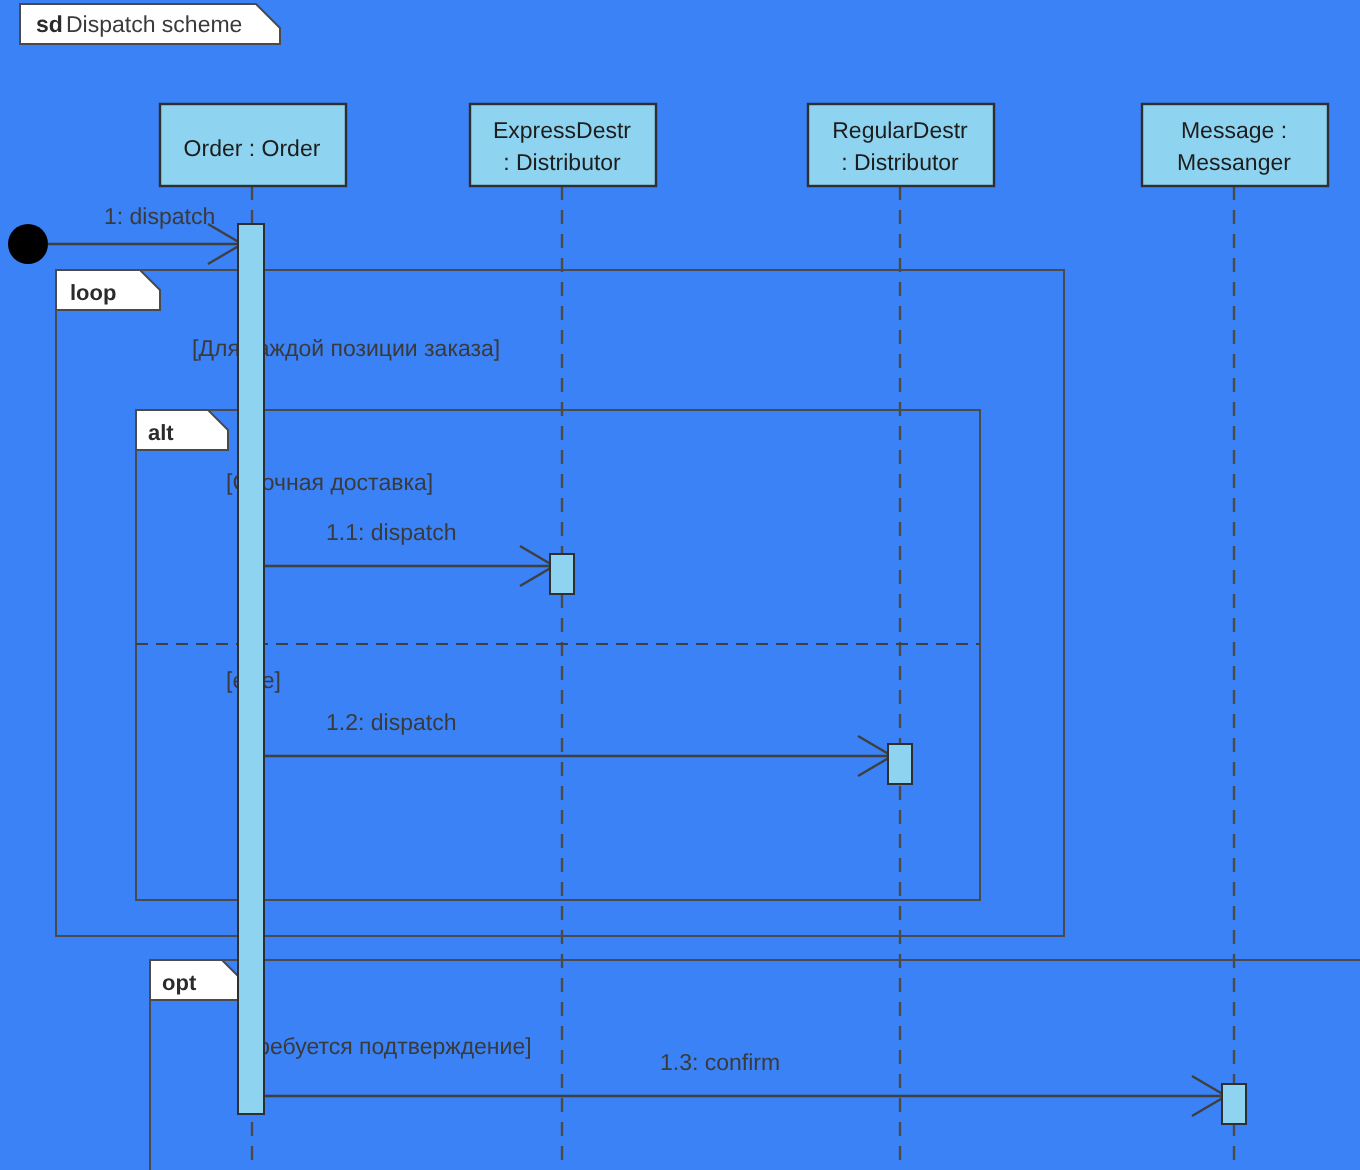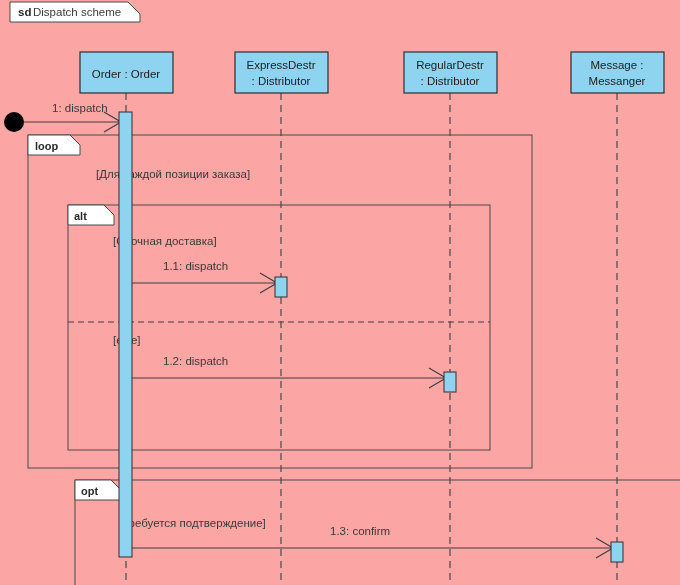--- a/index.html
+++ b/index.html
@@ -10,21 +10,21 @@
   }
   body {
     font-family: "Liberation Sans", "DejaVu Sans", sans-serif;
     color: #3a3a3a;
   }
   #diagram-root {
     position: relative;
     width: 680px;
     height: 585px;
     overflow: hidden;
-    background: #fca5a5;
+    background: #3b82f6;
   }
   #diagram-svg {
     position: absolute;
     top: 0;
     left: 0;
     width: 680px;
     height: 585px;
     display: block;
   }
   .frame-label-text {

